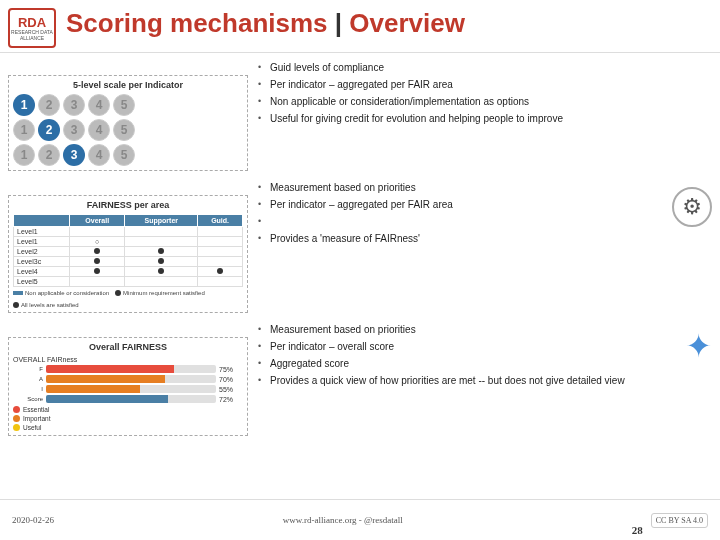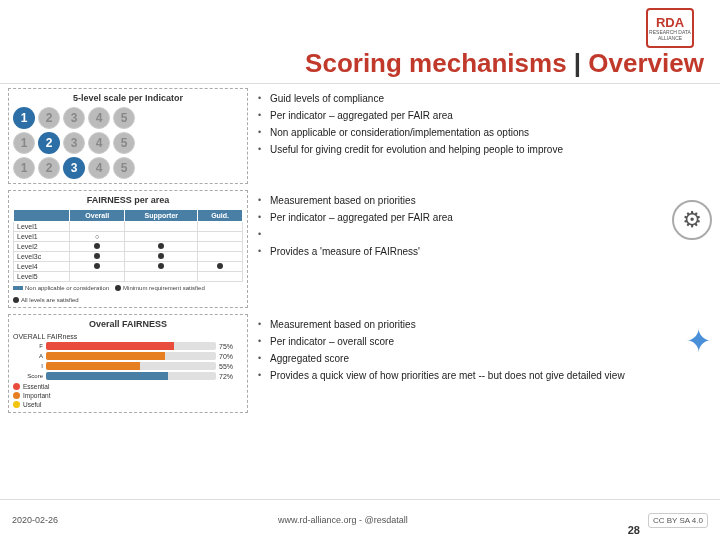--- a/index.html
+++ b/index.html
@@ -9,24 +9,23 @@
       background: #fff;
       font-family: Arial, sans-serif;
       font-size: 11px;
       overflow: hidden;
       position: relative;
     }
 
     
     .header {
       display: flex;
-      align-items: flex-end;
+      align-items: flex-start;
       padding: 8px 16px 4px 8px;
       border-bottom: 1px solid #ddd;
-      flex-direction: column;
     }
     .logo-box {
       width: 48px;
       height: 40px;
       border: 2px solid #c0392b;
       border-radius: 4px;
       display: flex;
       flex-direction: column;
       align-items: center;
       justify-content: center;
@@ -68,20 +67,21 @@
       margin-bottom: 6px;
     }
 
     
     .left-panel {
       width: 240px;
       flex-shrink: 0;
       border: 1px dashed #aaa;
       padding: 4px;
       margin-right: 10px;
+      margin-top: 18px;
     }
     .panel-label {
       font-size: 9px;
       font-weight: bold;
       color: #333;
       margin-bottom: 4px;
       text-align: center;
     }
 
     
@@ -274,20 +274,21 @@
       left: 0;
       right: 0;
       display: flex;
       align-items: center;
       justify-content: space-between;
       padding: 4px 12px;
       border-top: 1px solid #ddd;
       font-size: 9px;
       color: #555;
       background: #fff;
+      font-family: Liberation Serif, serif;
     }
     .cc-badge {
       display: flex;
       align-items: center;
       gap: 3px;
       font-size: 8px;
       border: 1px solid #ccc;
       padding: 2px 4px;
       border-radius: 3px;
     }

